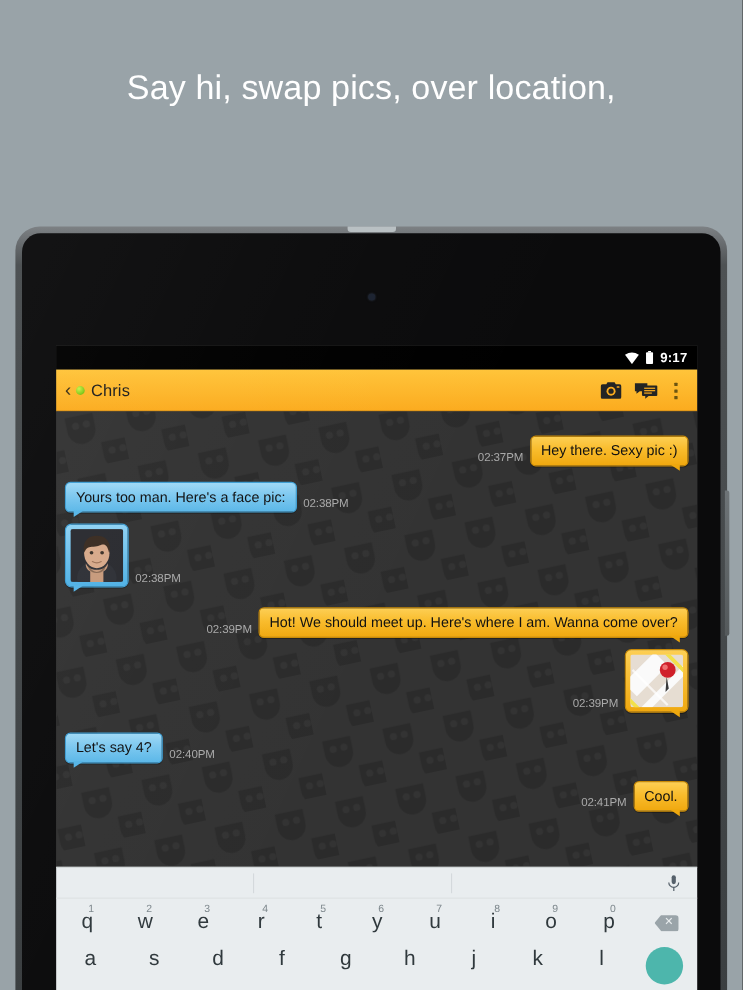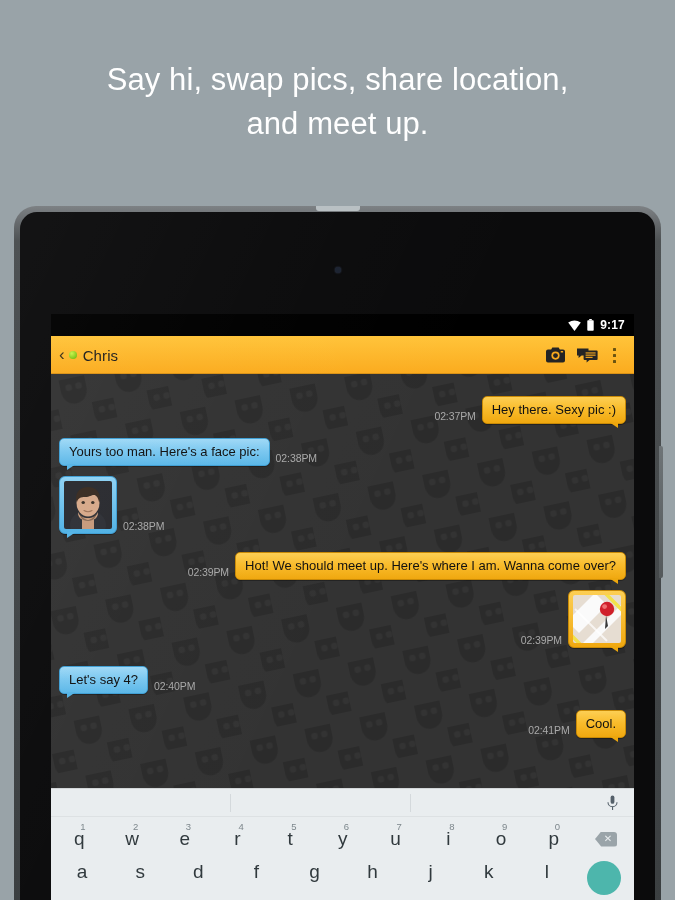--- a/index.html
+++ b/index.html
@@ -245,22 +245,21 @@
           color:#30393d; font-size:19px; overflow:hidden; }
   .send-key {
     flex:0 0 56px; display:flex; align-items:flex-start; justify-content:center;
   }
   .send-circle { width:34px; height:34px; border-radius:50%; background:#4db6ac; }
 </style>
 </head>
 <body>
 
 <div class="headline">
-  <div>Say hi, swap pics, share location,</div>
-  <div>and meet up.</div>
+  <div>Say hi, swap pics, over location,</div>
 </div>
 
 <div class="device">
   <div class="device-notch"></div>
   <div class="vol-rocker"></div>
 
   <div class="bezel">
     <div class="bezel-gloss"></div>
     <div class="front-cam"></div>
 

